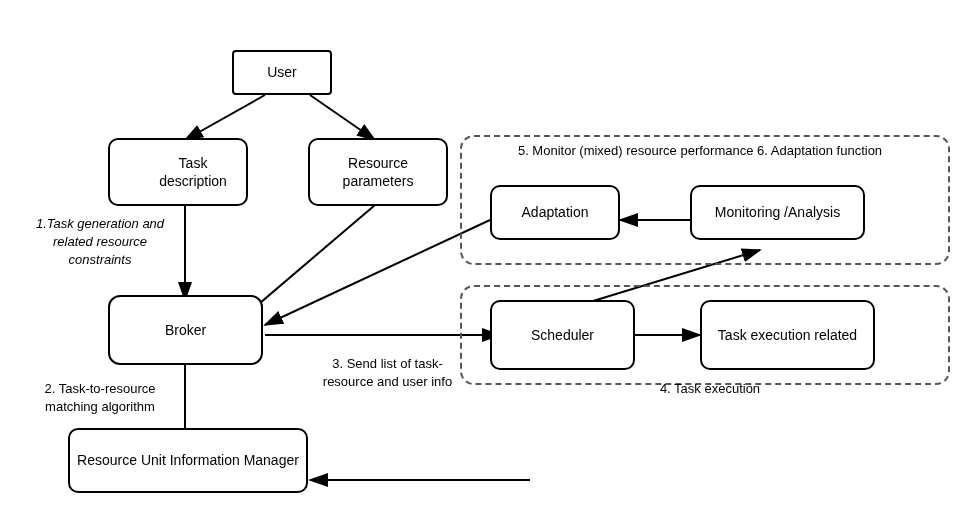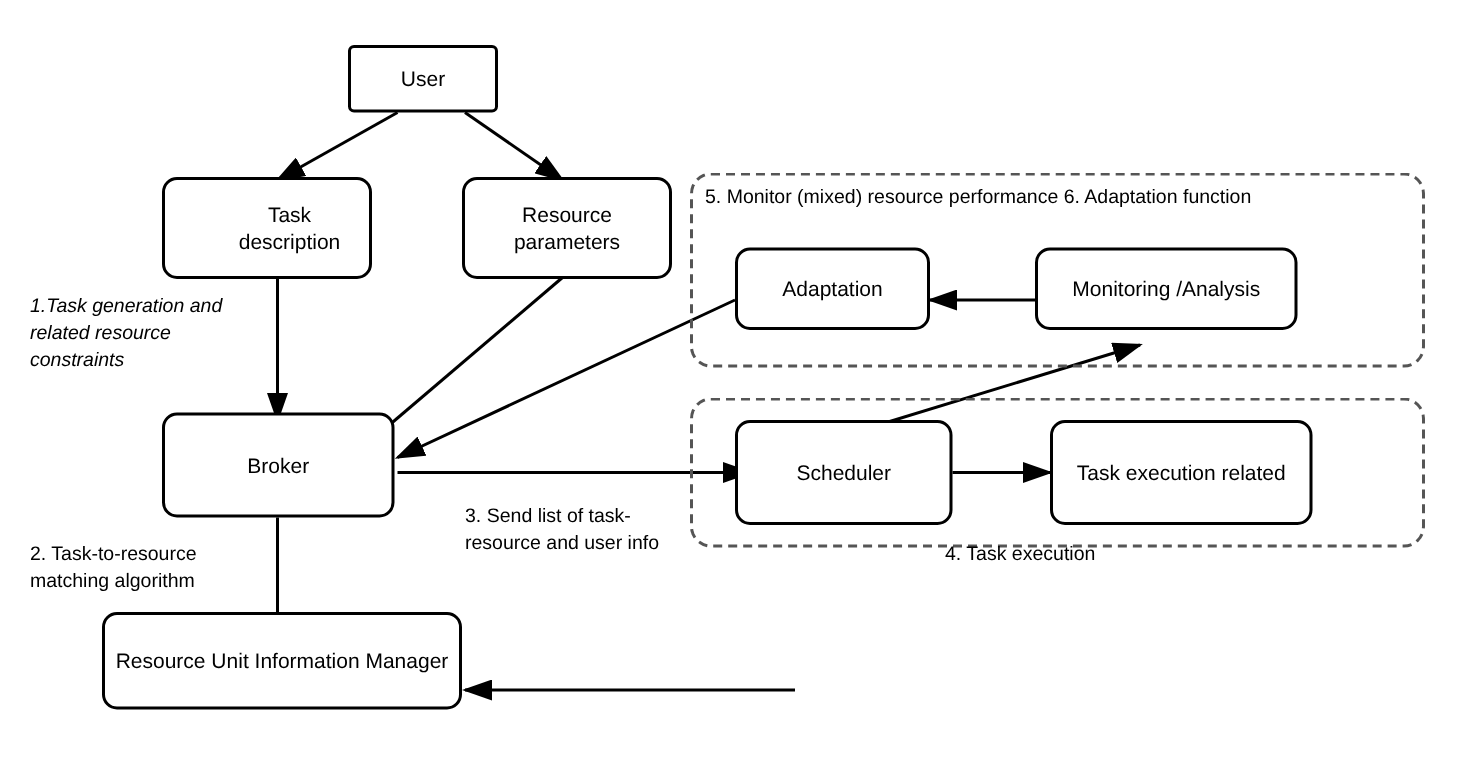--- a/index.html
+++ b/index.html
@@ -9,20 +9,21 @@
       background: #fff;
       font-family: Arial, sans-serif;
       font-size: 14px;
       overflow: hidden;
       position: relative;
     }
     .diagram {
       position: relative;
       width: 974px;
       height: 376px;
+      margin-top: 20px;
     }
     .box {
       position: absolute;
       border: 2px solid #000;
       border-radius: 10px;
       display: flex;
       align-items: center;
       justify-content: center;
       text-align: center;
       background: #fff;
@@ -34,20 +35,21 @@
       border-radius: 4px;
     }
     .box-ellipse {
       border-radius: 50%;
     }
     .label {
       position: absolute;
       font-size: 13px;
       line-height: 1.4;
       color: #000;
+      text-align: center;
     }
     .dashed-border {
       position: absolute;
       border: 2px dashed #555;
       border-radius: 14px;
     }
     svg.arrows {
       position: absolute;
       top: 0;
       left: 0;
@@ -106,21 +108,21 @@
   <div class="box" style="left:108px; top:118px; width:140px; height:68px;padding-left:36px;">
     <span>Task
 description</span>
   </div>
 
   <div class="box" style="left:308px; top:118px; width:140px; height:68px;">
     <span>Resource
 parameters</span>
   </div>
 
-  <div class="box" style="left:108px; top:275px; width:155px; height:70px;">
+  <div class="box" style="left:108px; top:275px; width:155px; height:70px;border-radius:12px;">
     <span>Broker</span>
   </div>
 
   <div class="box" style="left:490px; top:165px; width:130px; height:55px;">
     <span>Adaptation</span>
   </div>
 
   <div class="box" style="left:690px; top:165px; width:175px; height:55px;">
     <span>Monitoring /Analysis</span>
   </div>

